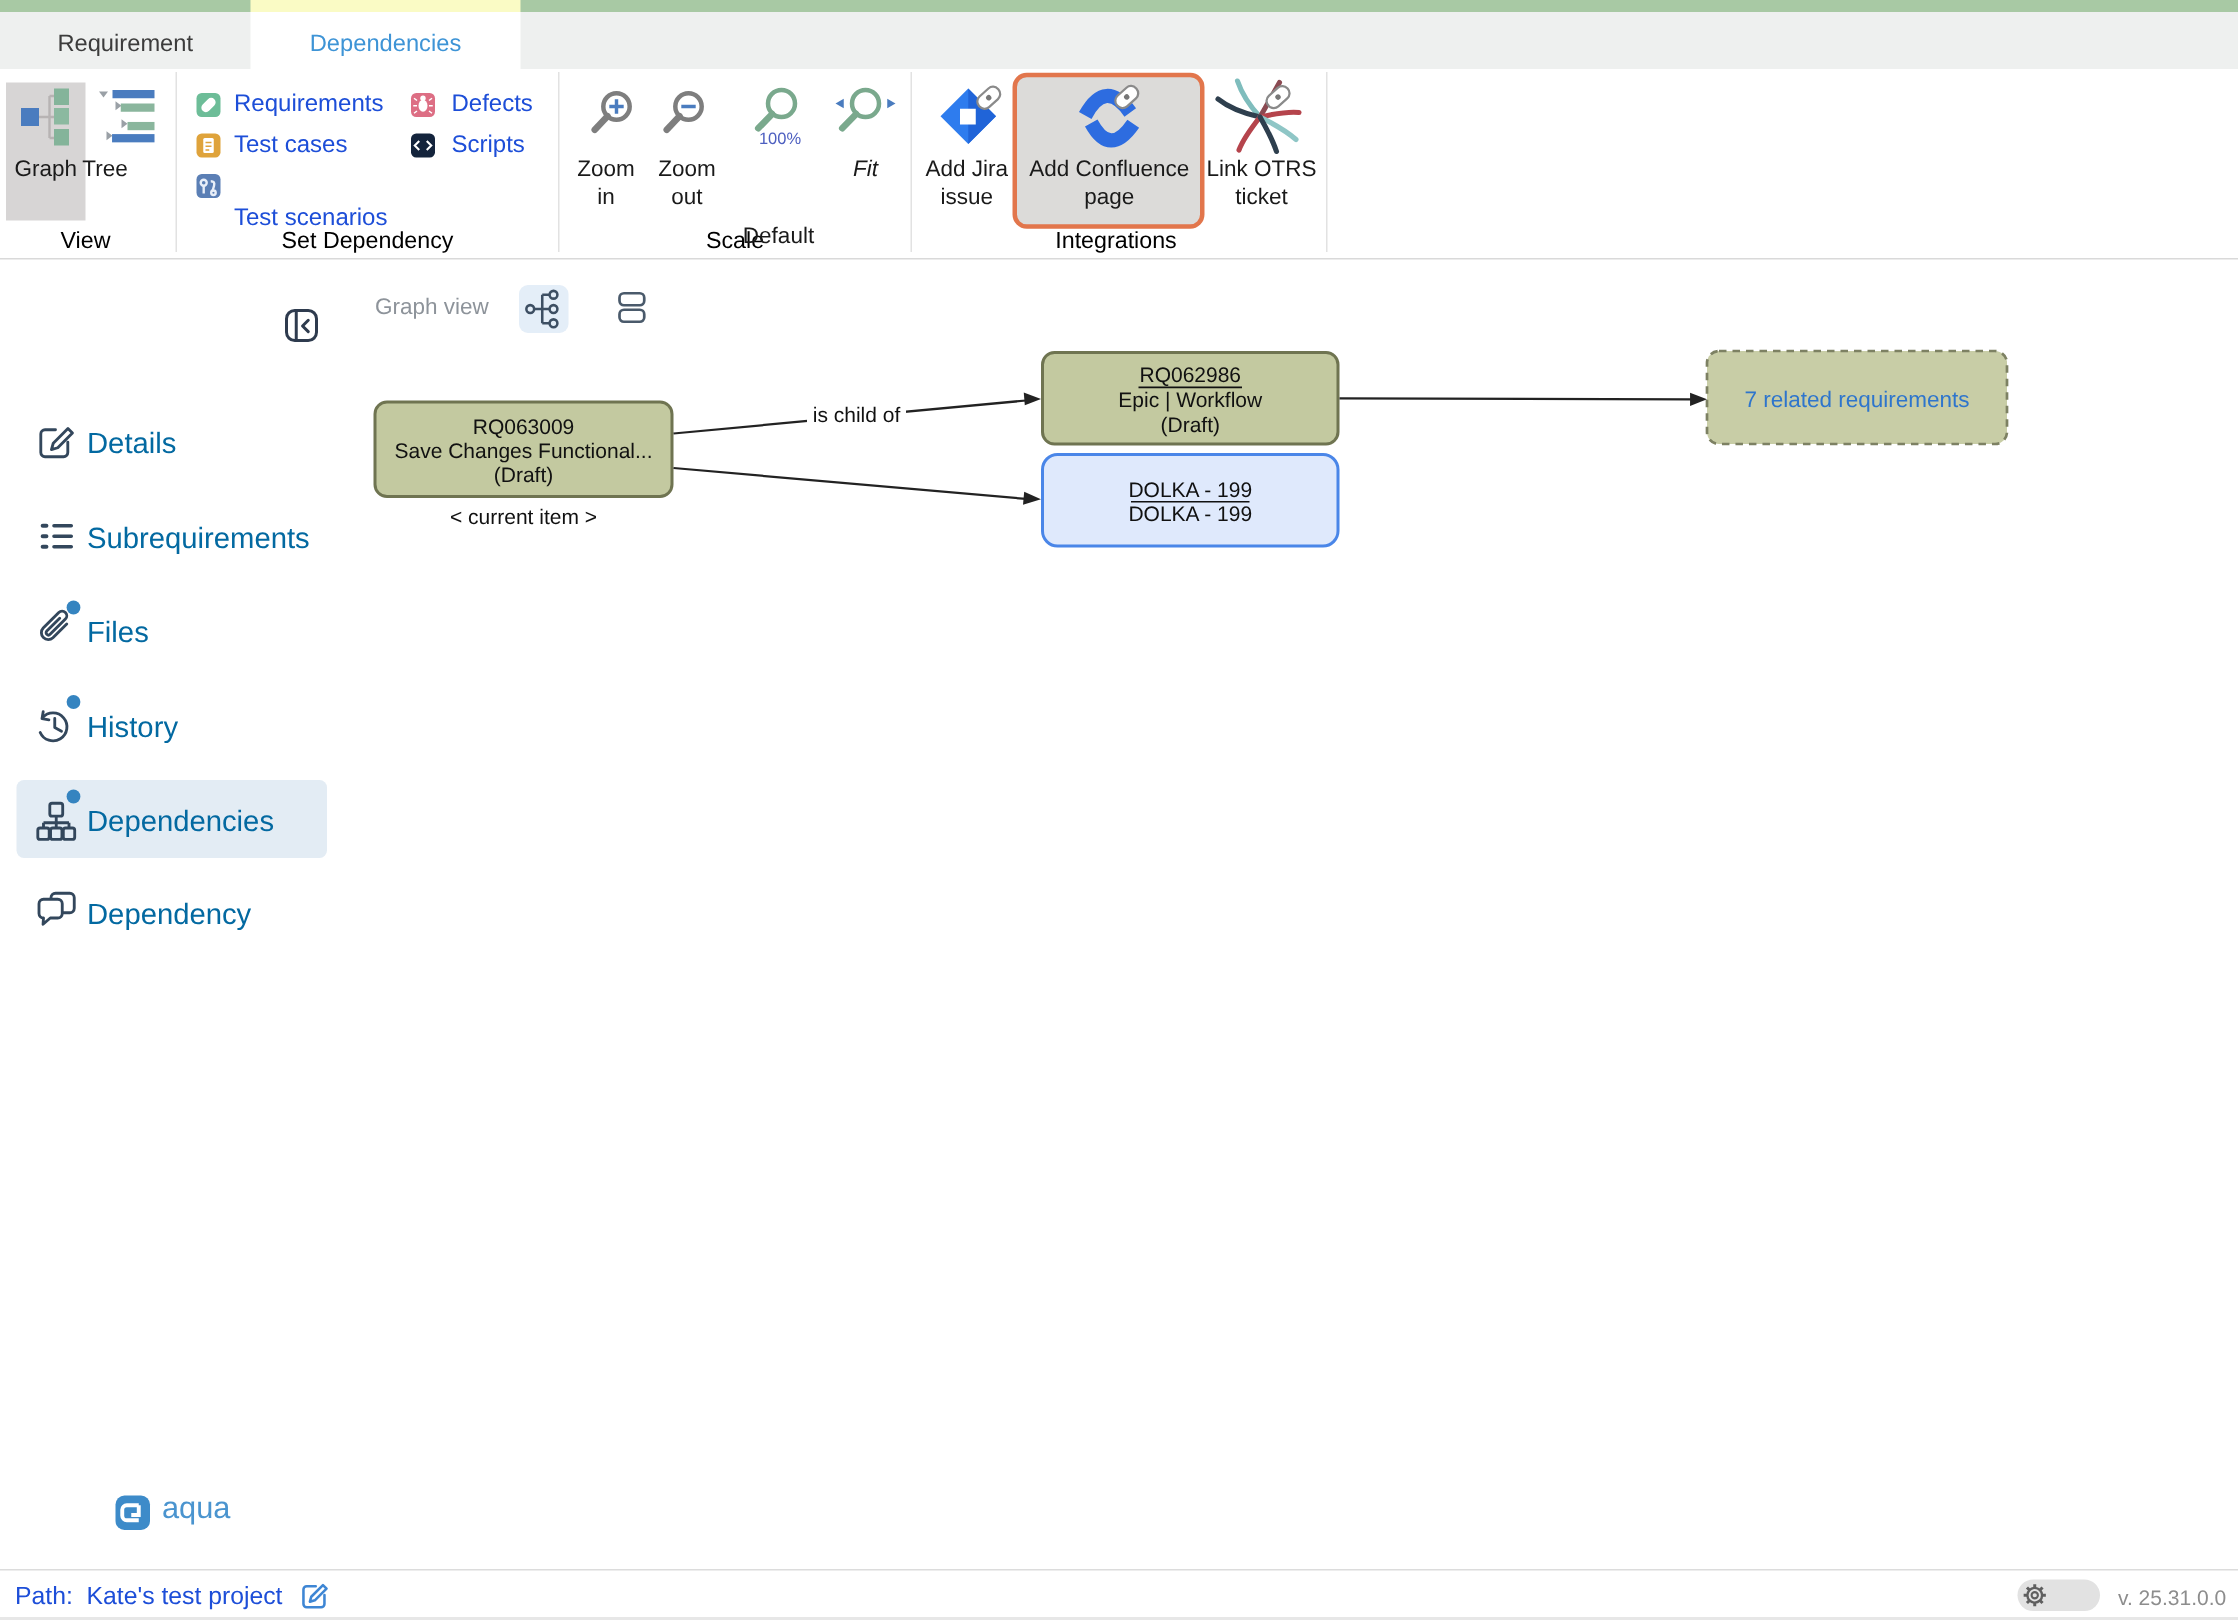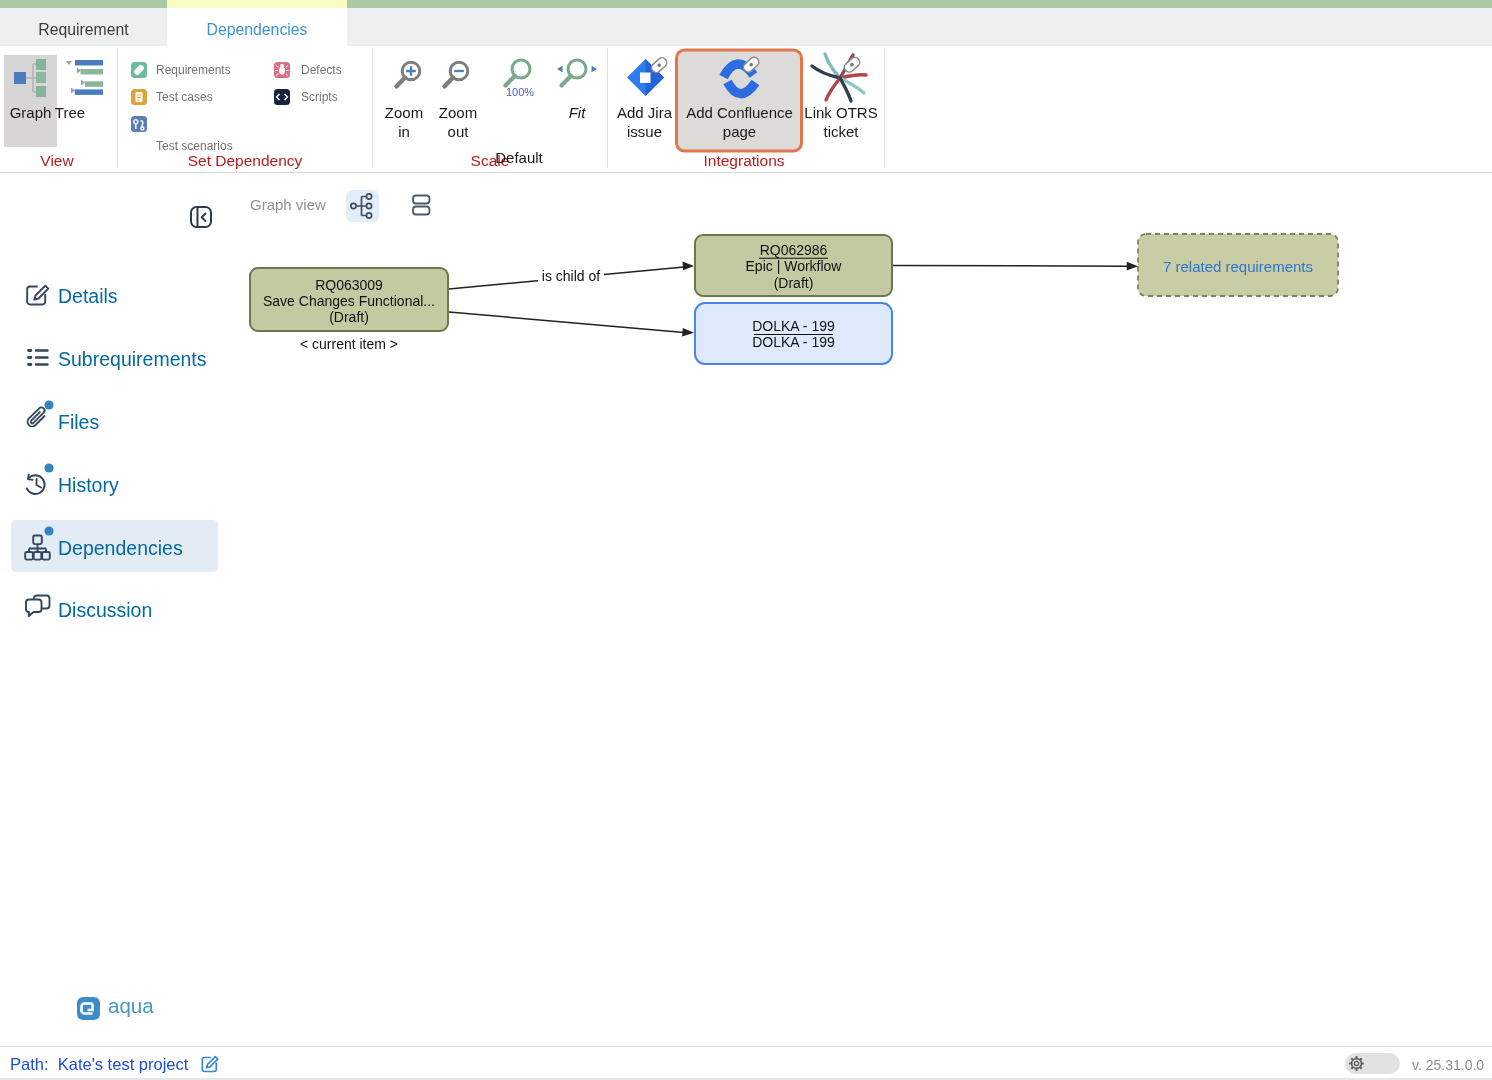--- a/index.html
+++ b/index.html
@@ -14,25 +14,25 @@
   #tabrow { left:0; top:8px; width:1492px; height:38px; background:#eef0ef; }
   #tab-req { left:0; top:8px; width:167px; height:38px; line-height:43px; text-align:center;
      color:#3c3c3c; font-size:15.8px; }
   #tab-dep { left:167px; top:8px; width:180px; height:38px; line-height:43px; text-align:center;
      background:#fff; color:#3e94d6; font-size:15.8px; }
 
   
   #ribbon { left:0; top:46px; width:1492px; height:127px; background:#fff; border-bottom:1px solid #d9d9d9; }
   .rsep { position:absolute; top:2px; width:1px; height:120px; background:#e2e2e2; }
   .glabel { position:absolute; top:105px; height:20px; line-height:20px; text-align:center;
-     color:#b91c1c; font-size:15.5px; }
+     color:#000000; font-size:15.5px; }
   .blabel { position:absolute; text-align:center; color:#1a1a1a; font-size:15px; line-height:19px; }
 
   #btn-graph { left:4px; top:9px; width:53px; height:92px; background:#d7d5d5; }
-  .sd-label { position:absolute; font-size:12px; color:#737373; line-height:18px; }
+  .sd-label { position:absolute; font-size:16px; color:#1d4ed8; line-height:18px; }
 
   
   #content { left:0; top:174px; width:1492px; height:872px; background:#fff; }
 
   .side-item { position:absolute; left:58px; font-size:19.5px; color:#0369a1; line-height:24px; }
   #dep-sel { left:11px; top:346px; width:207px; height:52px; background:#e3ecf4; border-radius:5px; }
 
   #graphview-lbl { left:250px; top:22px; font-size:15px; color:#8d939a;text-align:right; }
   #nettoggle { left:346px; top:16px; width:33px; height:32px; background:#e4eef8; border-radius:6px; }
 
@@ -268,21 +268,21 @@
         <path d="M92.5,829.5 v6.5 h-5" fill="none" stroke="#fff" stroke-width="2.6"></path>
       </g>
     </svg>
     <div class="abs" id="graphview-lbl">Graph view</div>
     <div class="abs" id="nettoggle"></div>
     <div class="abs side-item" style="top:110px">Details</div>
     <div class="abs side-item" style="top:172.5px">Subrequirements</div>
     <div class="abs side-item" style="top:236px">Files</div>
     <div class="abs side-item" style="top:299px">History</div>
     <div class="abs side-item" style="top:361.5px">Dependencies</div>
-    <div class="abs side-item" style="top:424px">Discussion</div>
+    <div class="abs side-item" style="top:424px">Dependency</div>
     <div class="abs" id="aqua-txt">aqua</div>
   </div>
 
   <div class="abs" id="bottombar"></div>
   <div class="abs" style="left:0;top:1077.5px;width:1492px;height:2.5px;background:#e7e7e7;"></div>
   <div class="abs" id="path-lbl">Path:&nbsp;&nbsp;Kate's test project</div>
   <div class="abs" id="gearpill"></div>
   <div class="abs" id="version">v. 25.31.0.0</div>
   <svg class="abs" style="left:0;top:1046px" width="1492" height="34" viewBox="0 0 1492 34">
 

